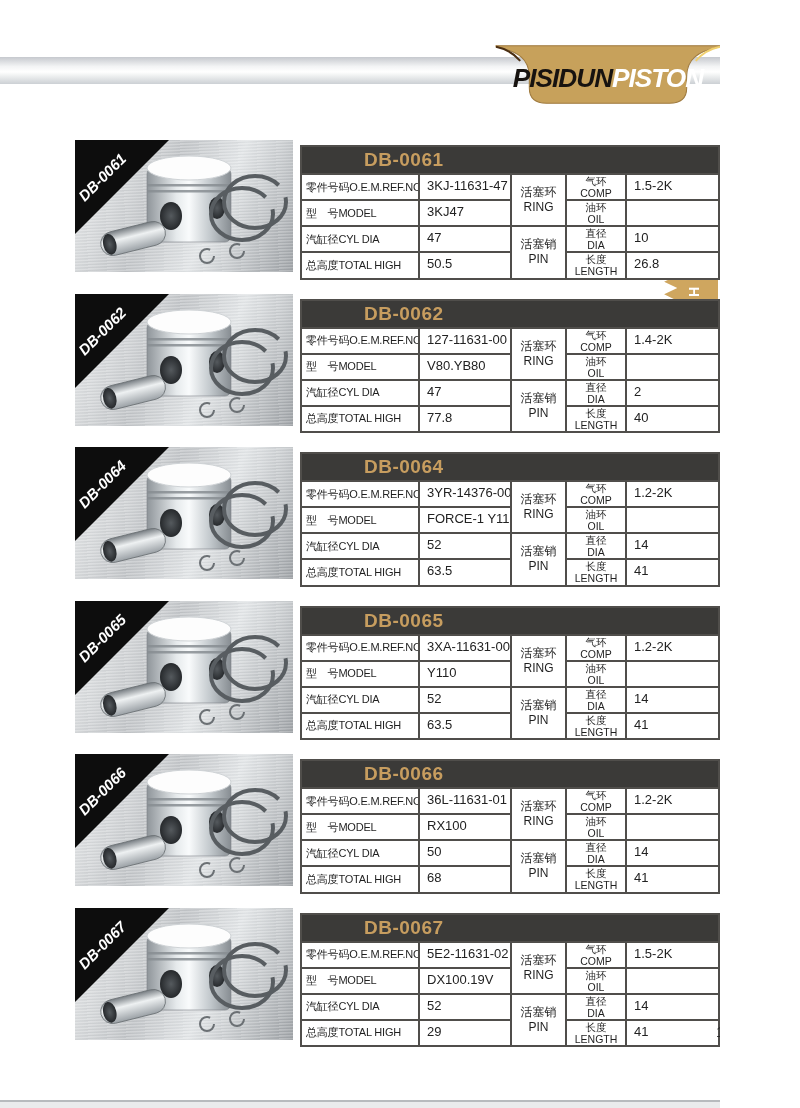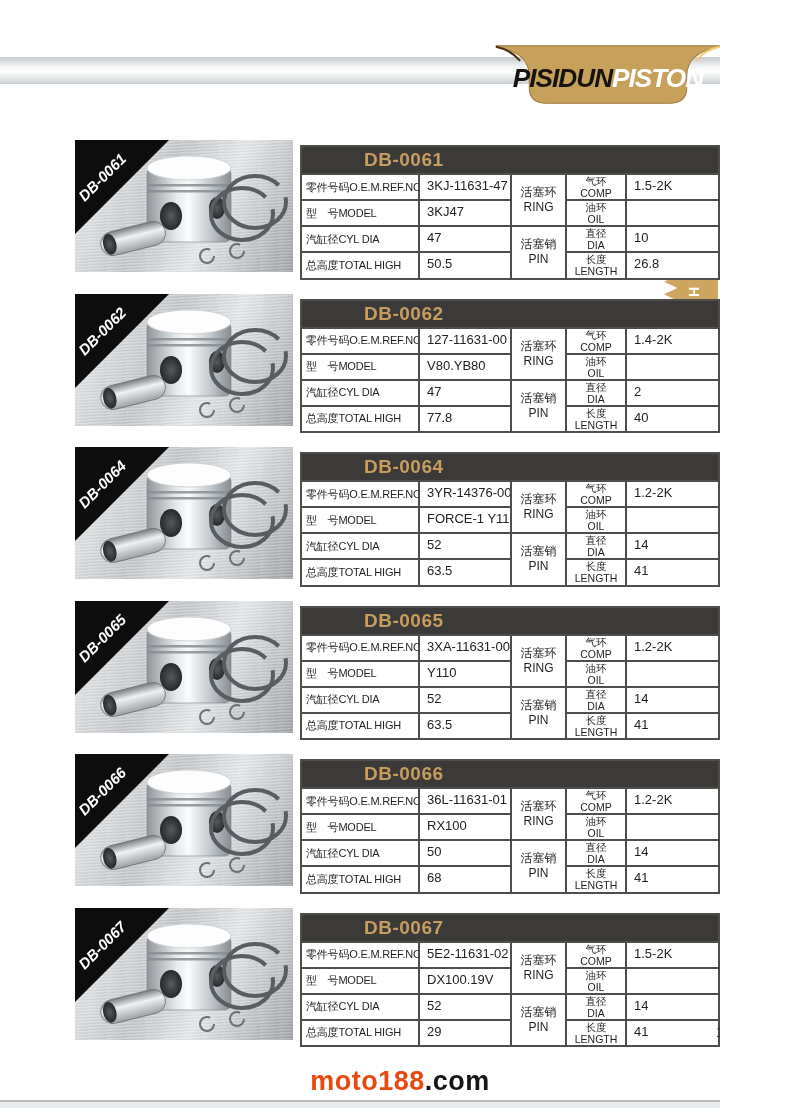--- a/index.html
+++ b/index.html
@@ -667,16 +667,15 @@
           </td>
           <td class="val">41</td>
         </tr>
       </tbody>
           </table>
     </div>
   </div>
 </div>
 
   <div class="pagenum">14</div>
-  <div class="sitetext"><span class="orange">moto188</span><span class="black">.com</span></div>
   <div class="footline"></div>
   <div class="footstrip"></div>
 </div>
 
 </body></html>

